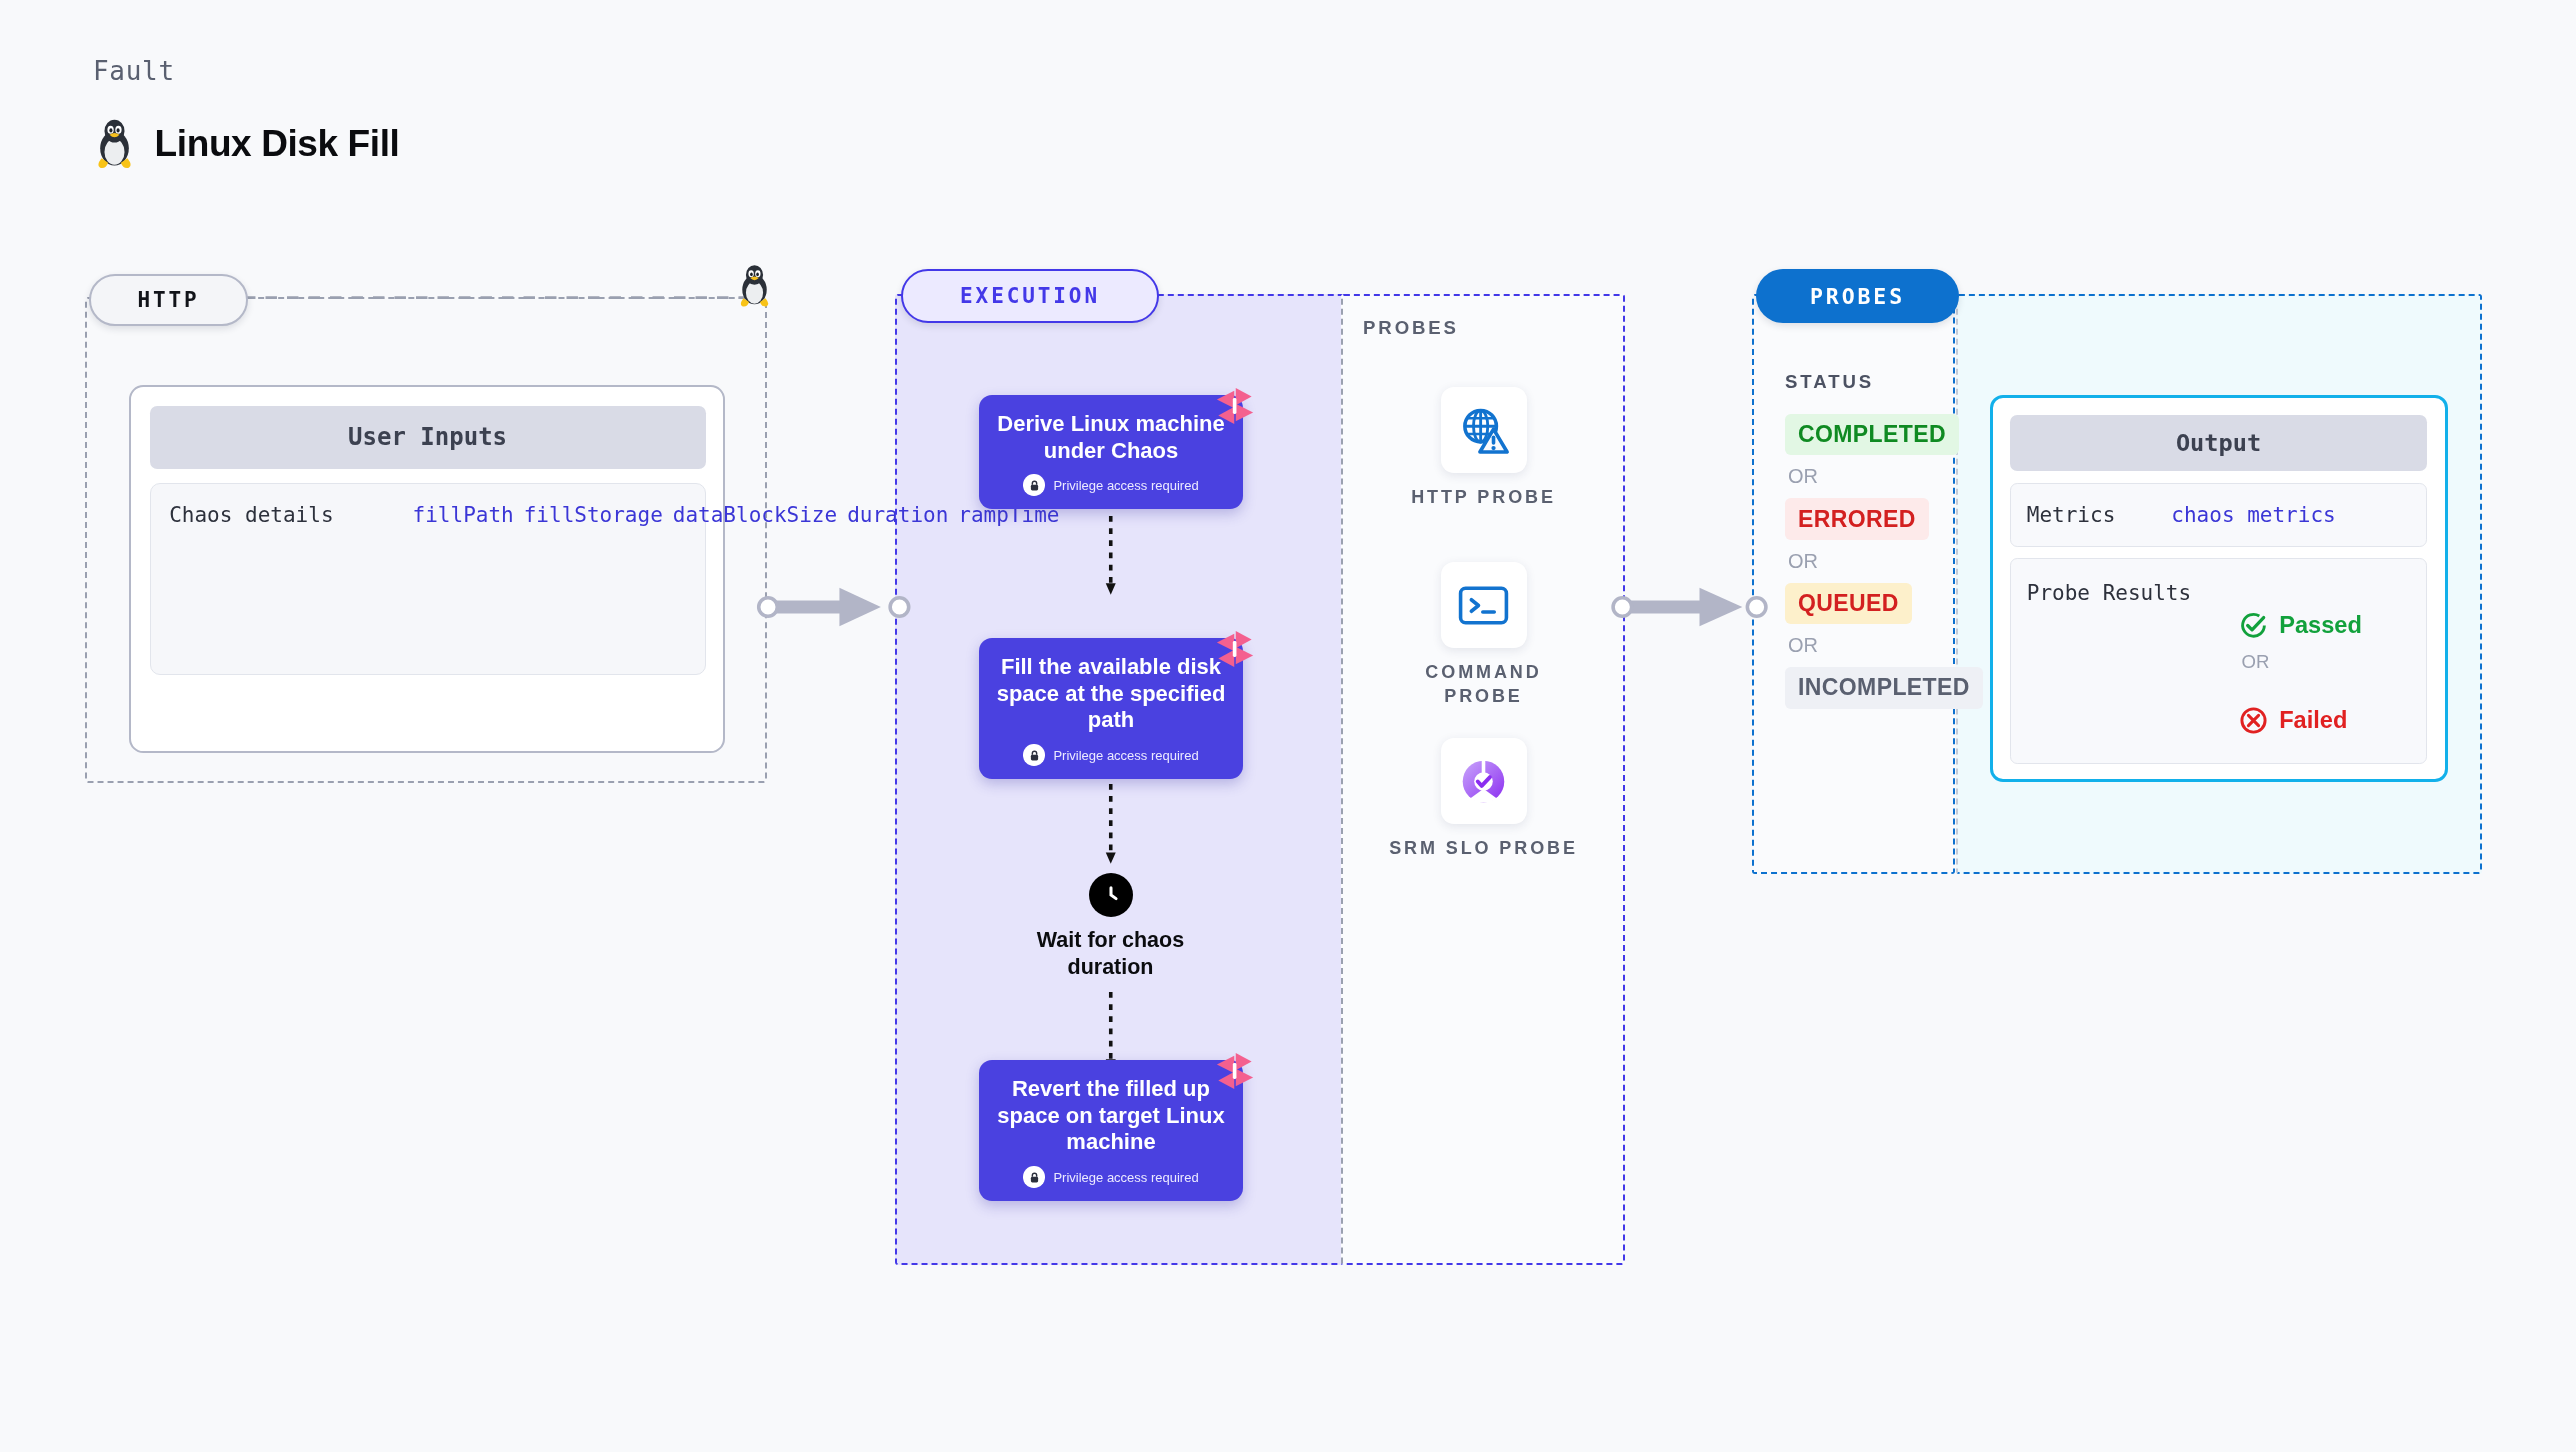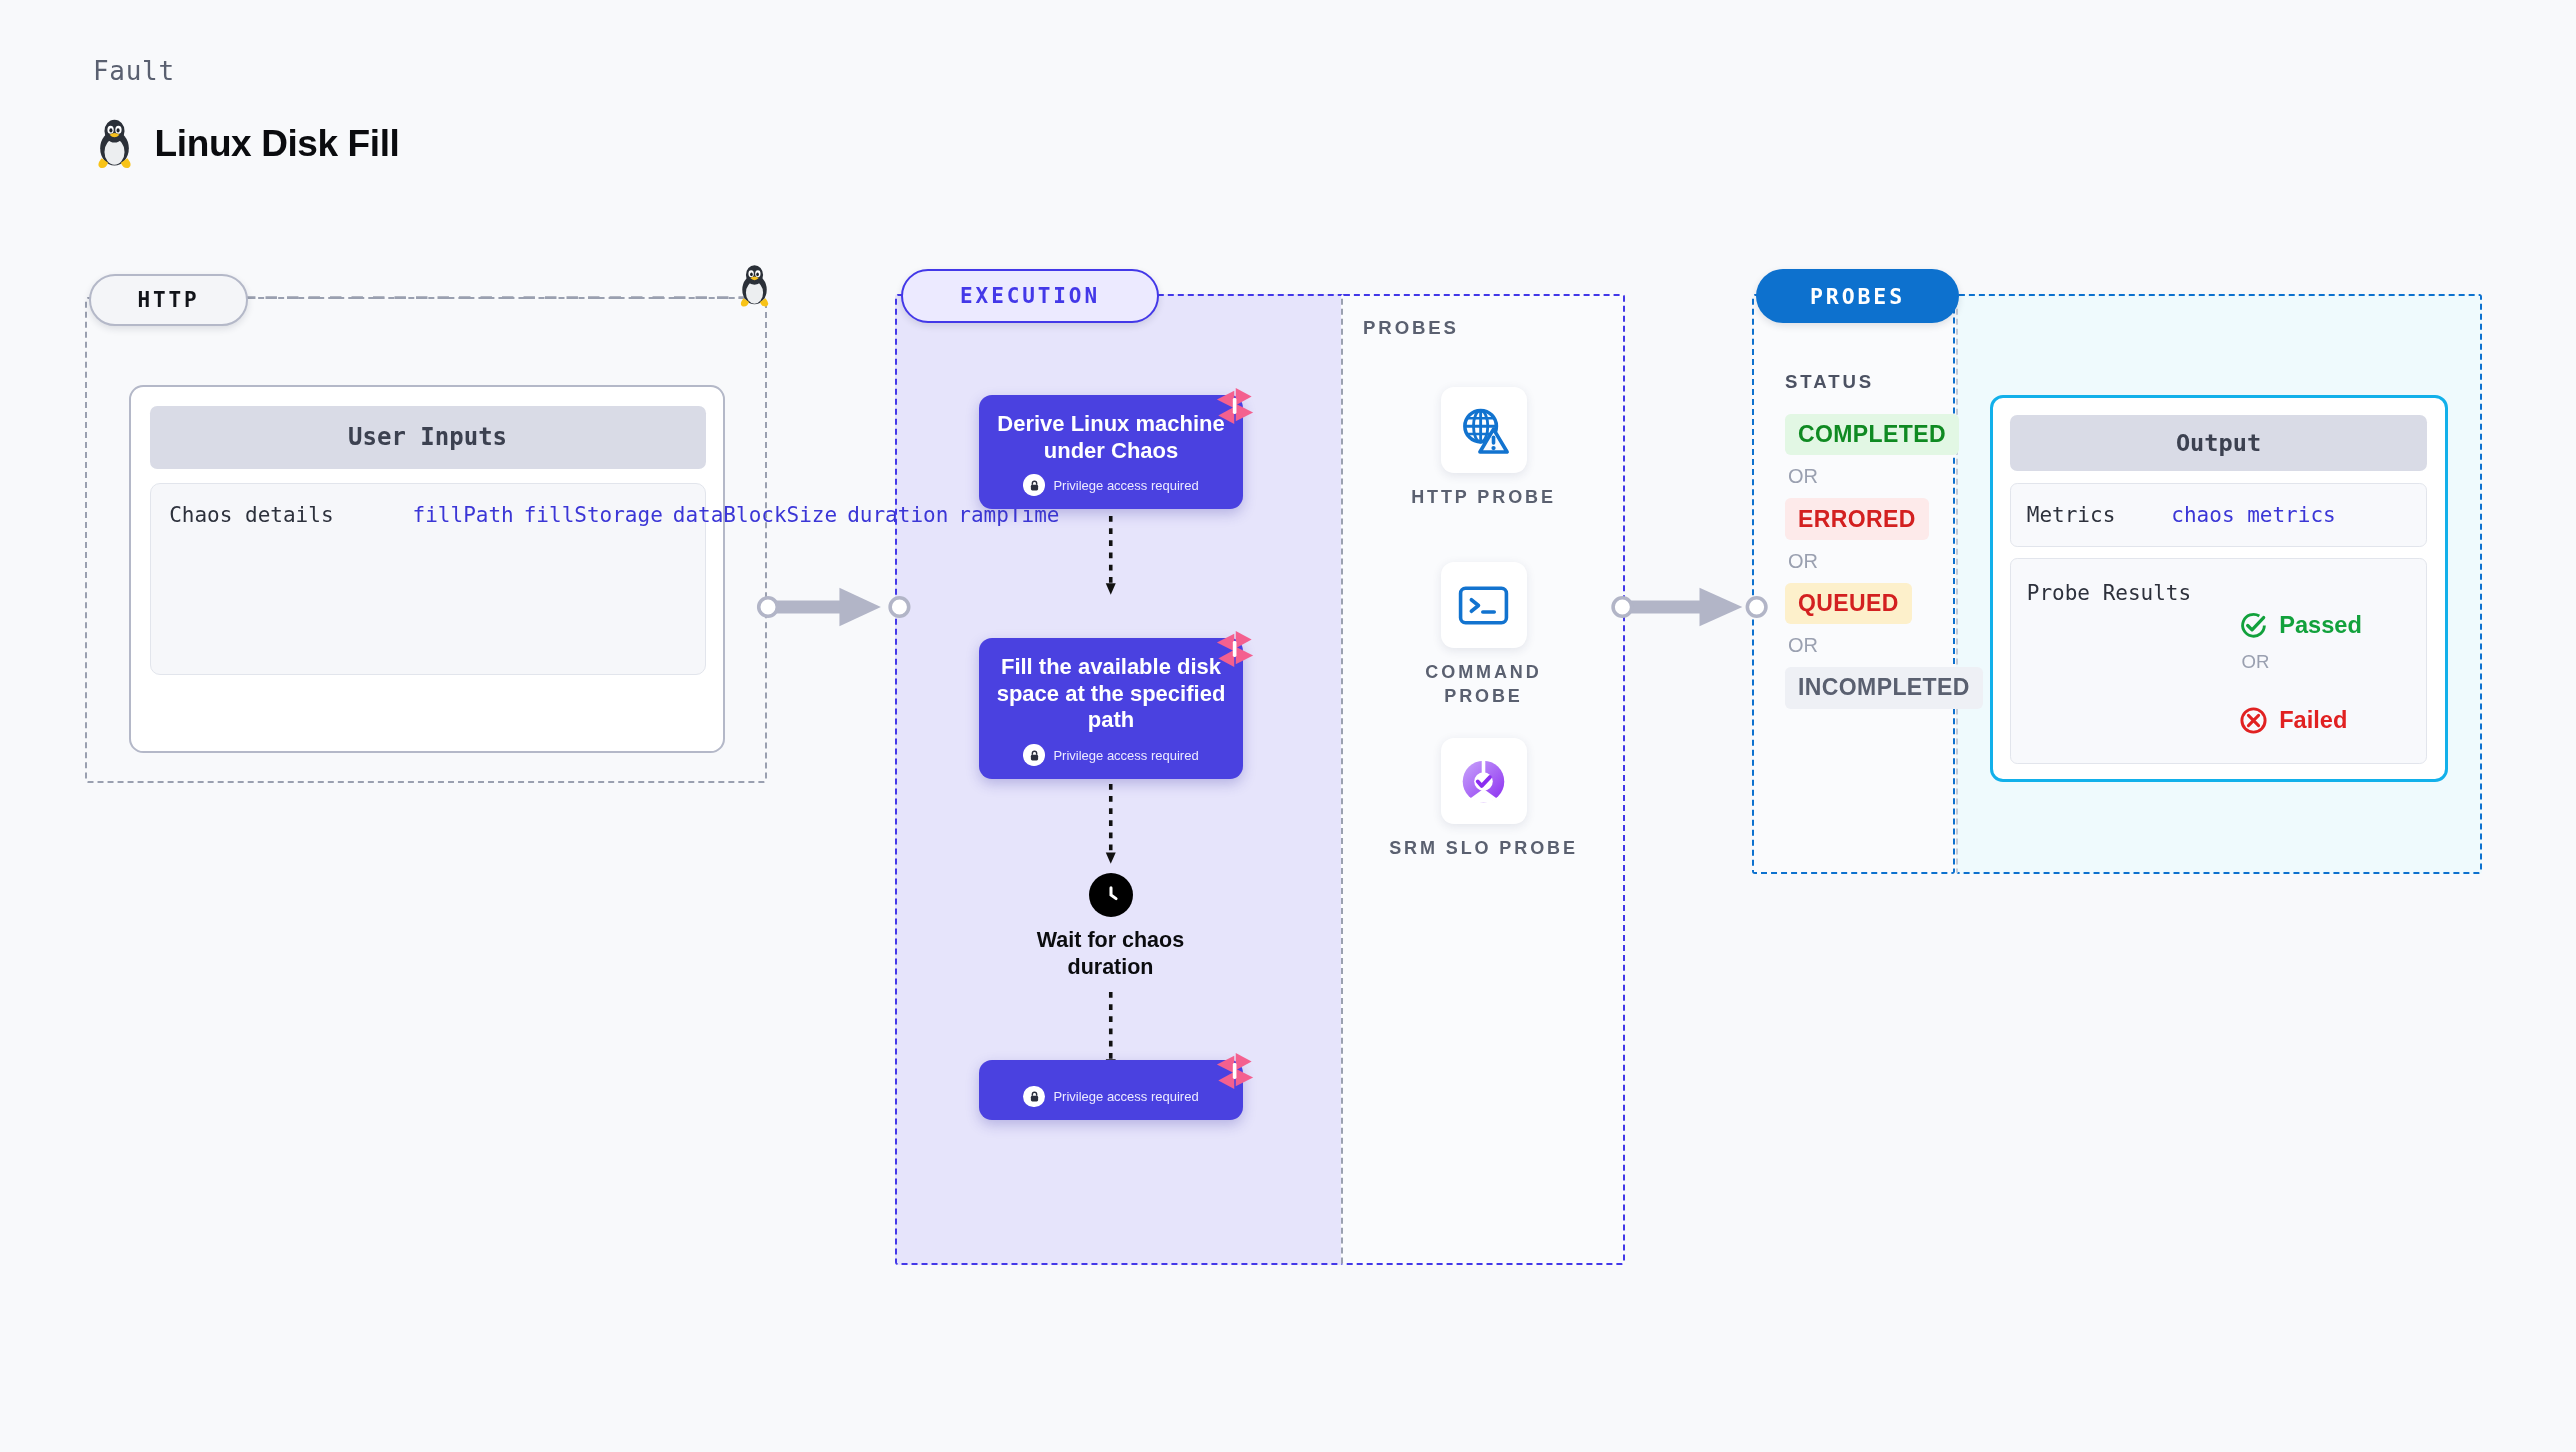--- a/index.html
+++ b/index.html
@@ -328,20 +328,21 @@
   <div class="exec-node" style="left:979px;top:1060px;">
     <span class="litmus-badge">
       <svg width="42" height="42" viewBox="0 0 58 58">
         <path d="M4 20 L28 8 L28 32 Z" fill="#f4608f"></path>
         <path d="M54 38 L30 50 L30 26 Z" fill="#f4608f"></path>
         <path d="M30 4 L52 16 L30 28 Z" fill="#f4608f"></path>
         <path d="M28 54 L6 42 L28 30 Z" fill="#f4608f"></path>
         <rect x="26" y="18" width="5" height="22" rx="2" fill="#fff"></rect>
       </svg>
     </span>
+    <div class="exec-node-title">Revert the filled up space on target Linux machine</div>
     <div class="exec-priv">
       <span class="lock-badge">
         <svg width="13" height="13" viewBox="0 0 18 18">
           <rect x="4" y="8" width="10" height="8" rx="2" fill="#2b2f3c"></rect>
           <path d="M6 8 V6.2 A3 3 0 0 1 12 6.2 V8" stroke="#2b2f3c" stroke-width="2" fill="none"></path>
         </svg>
       </span>
       <span>Privilege access required</span>
     </div>
   </div>

